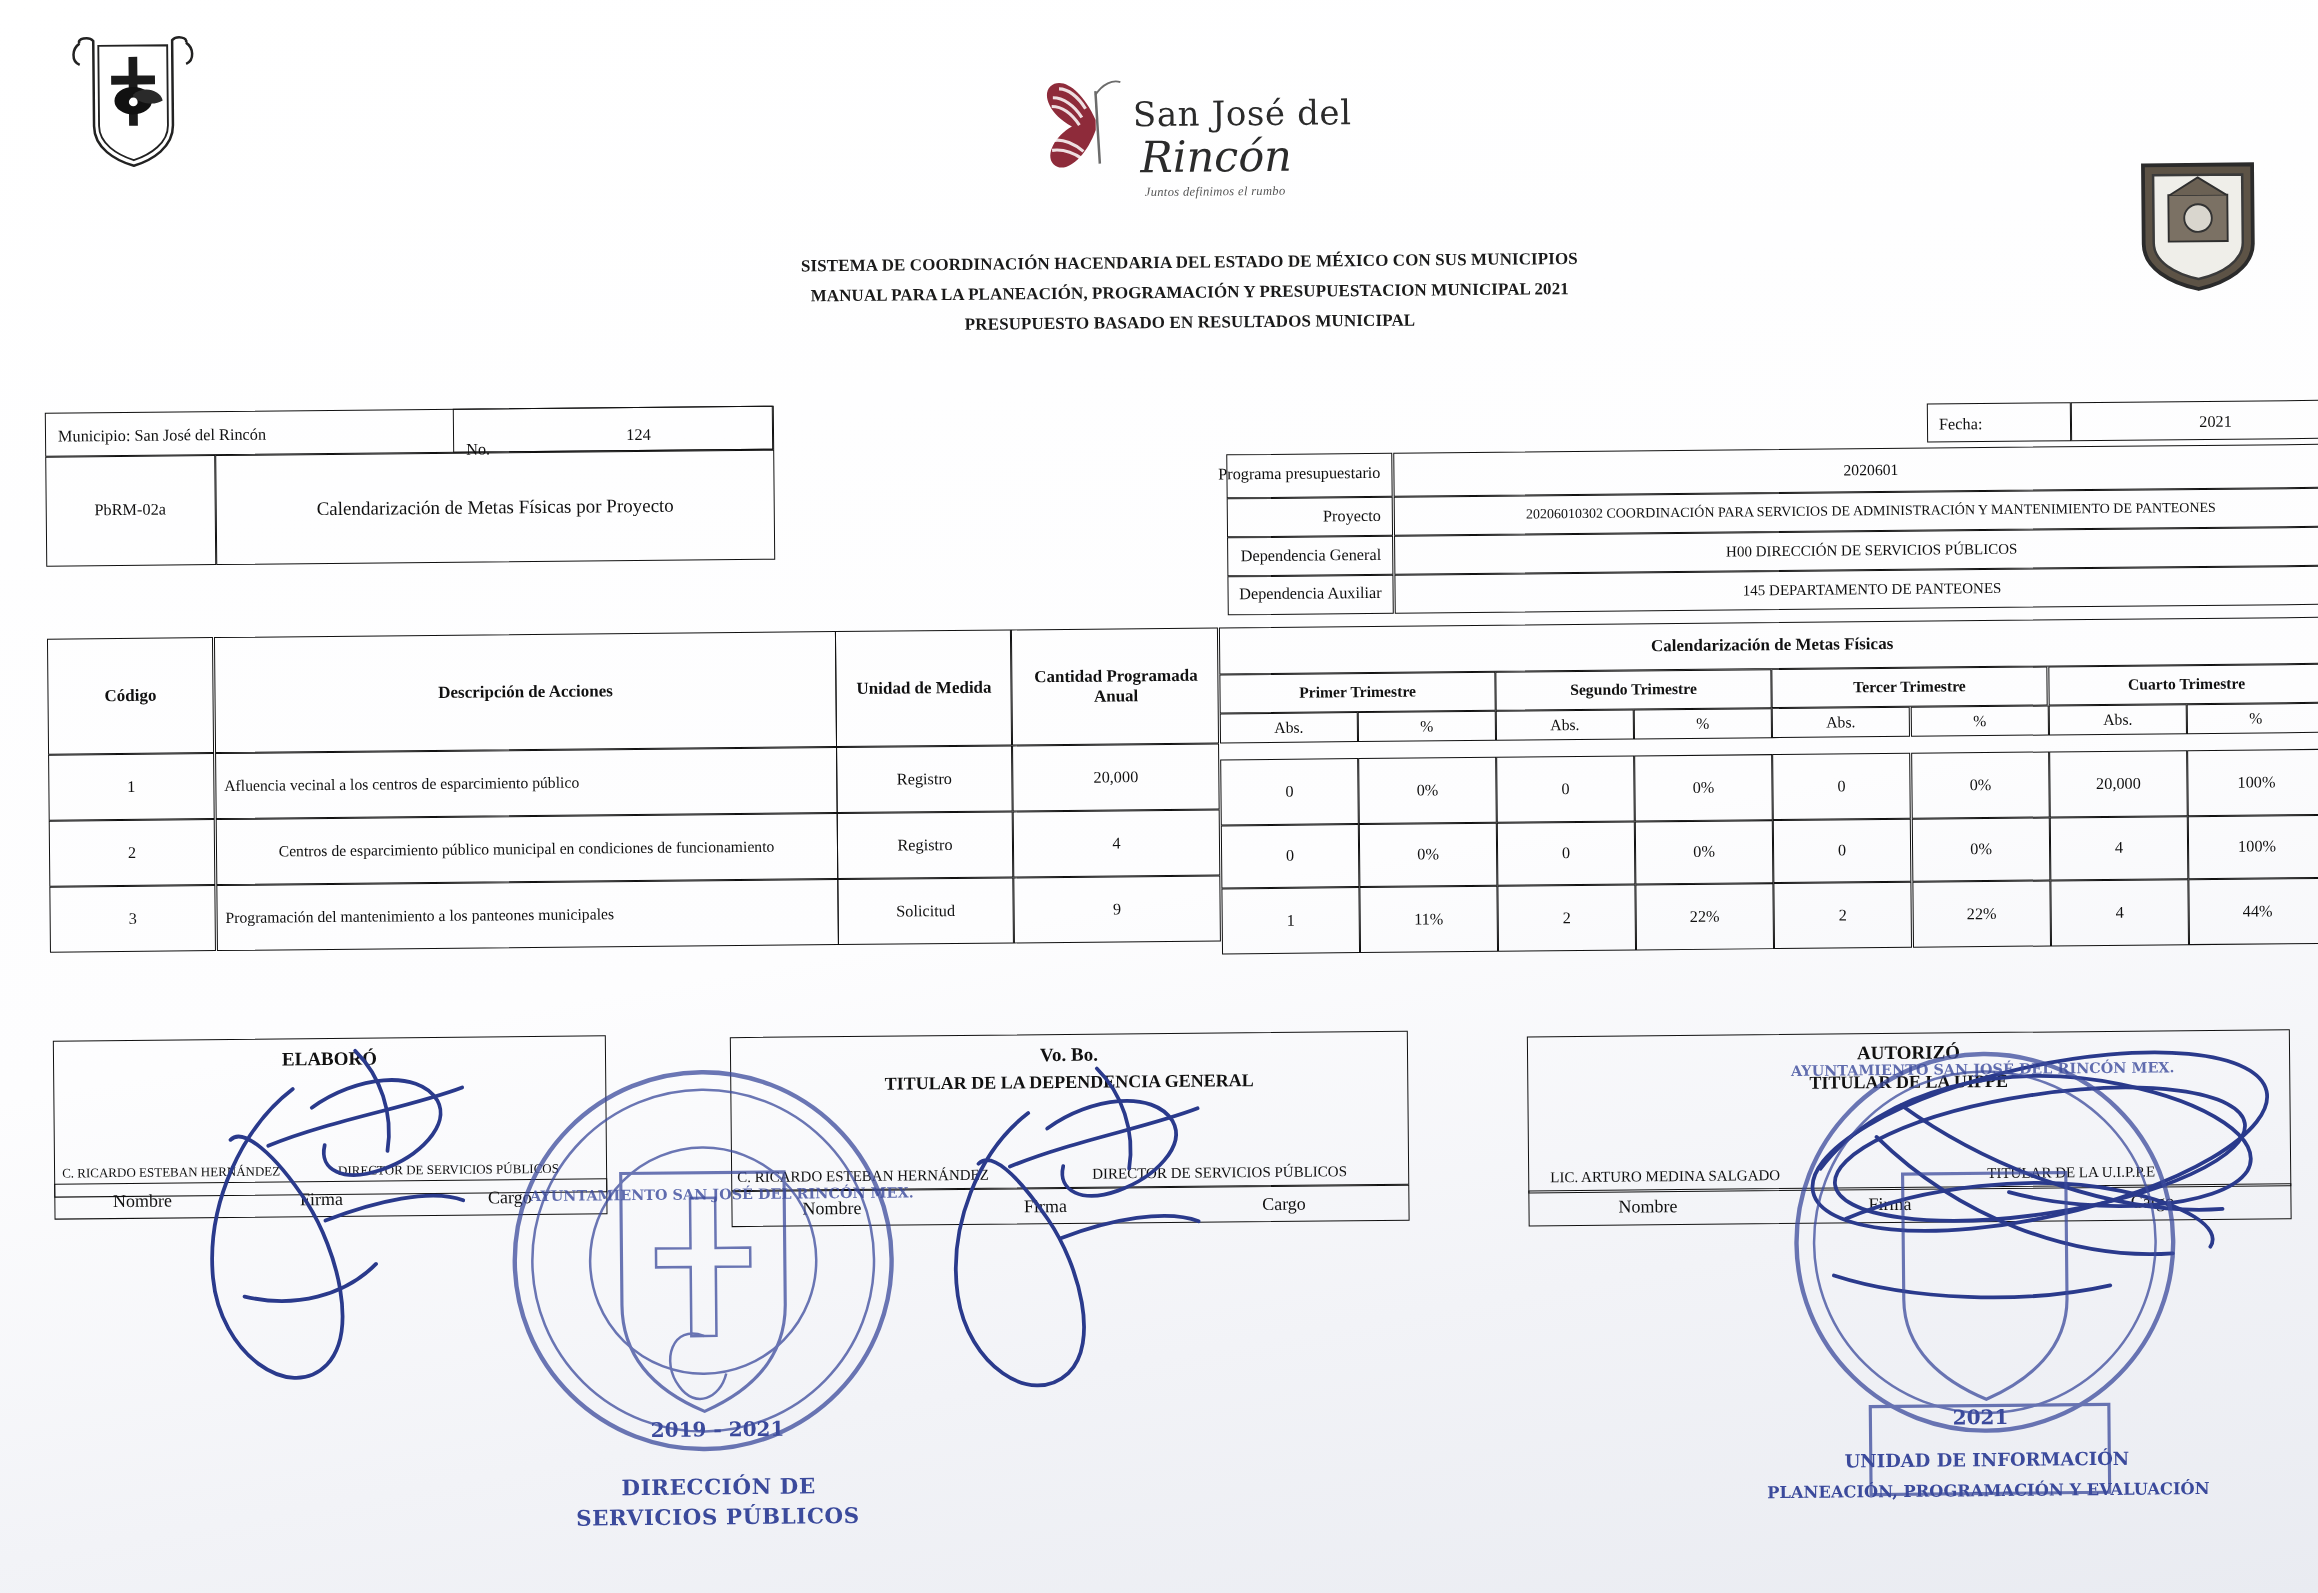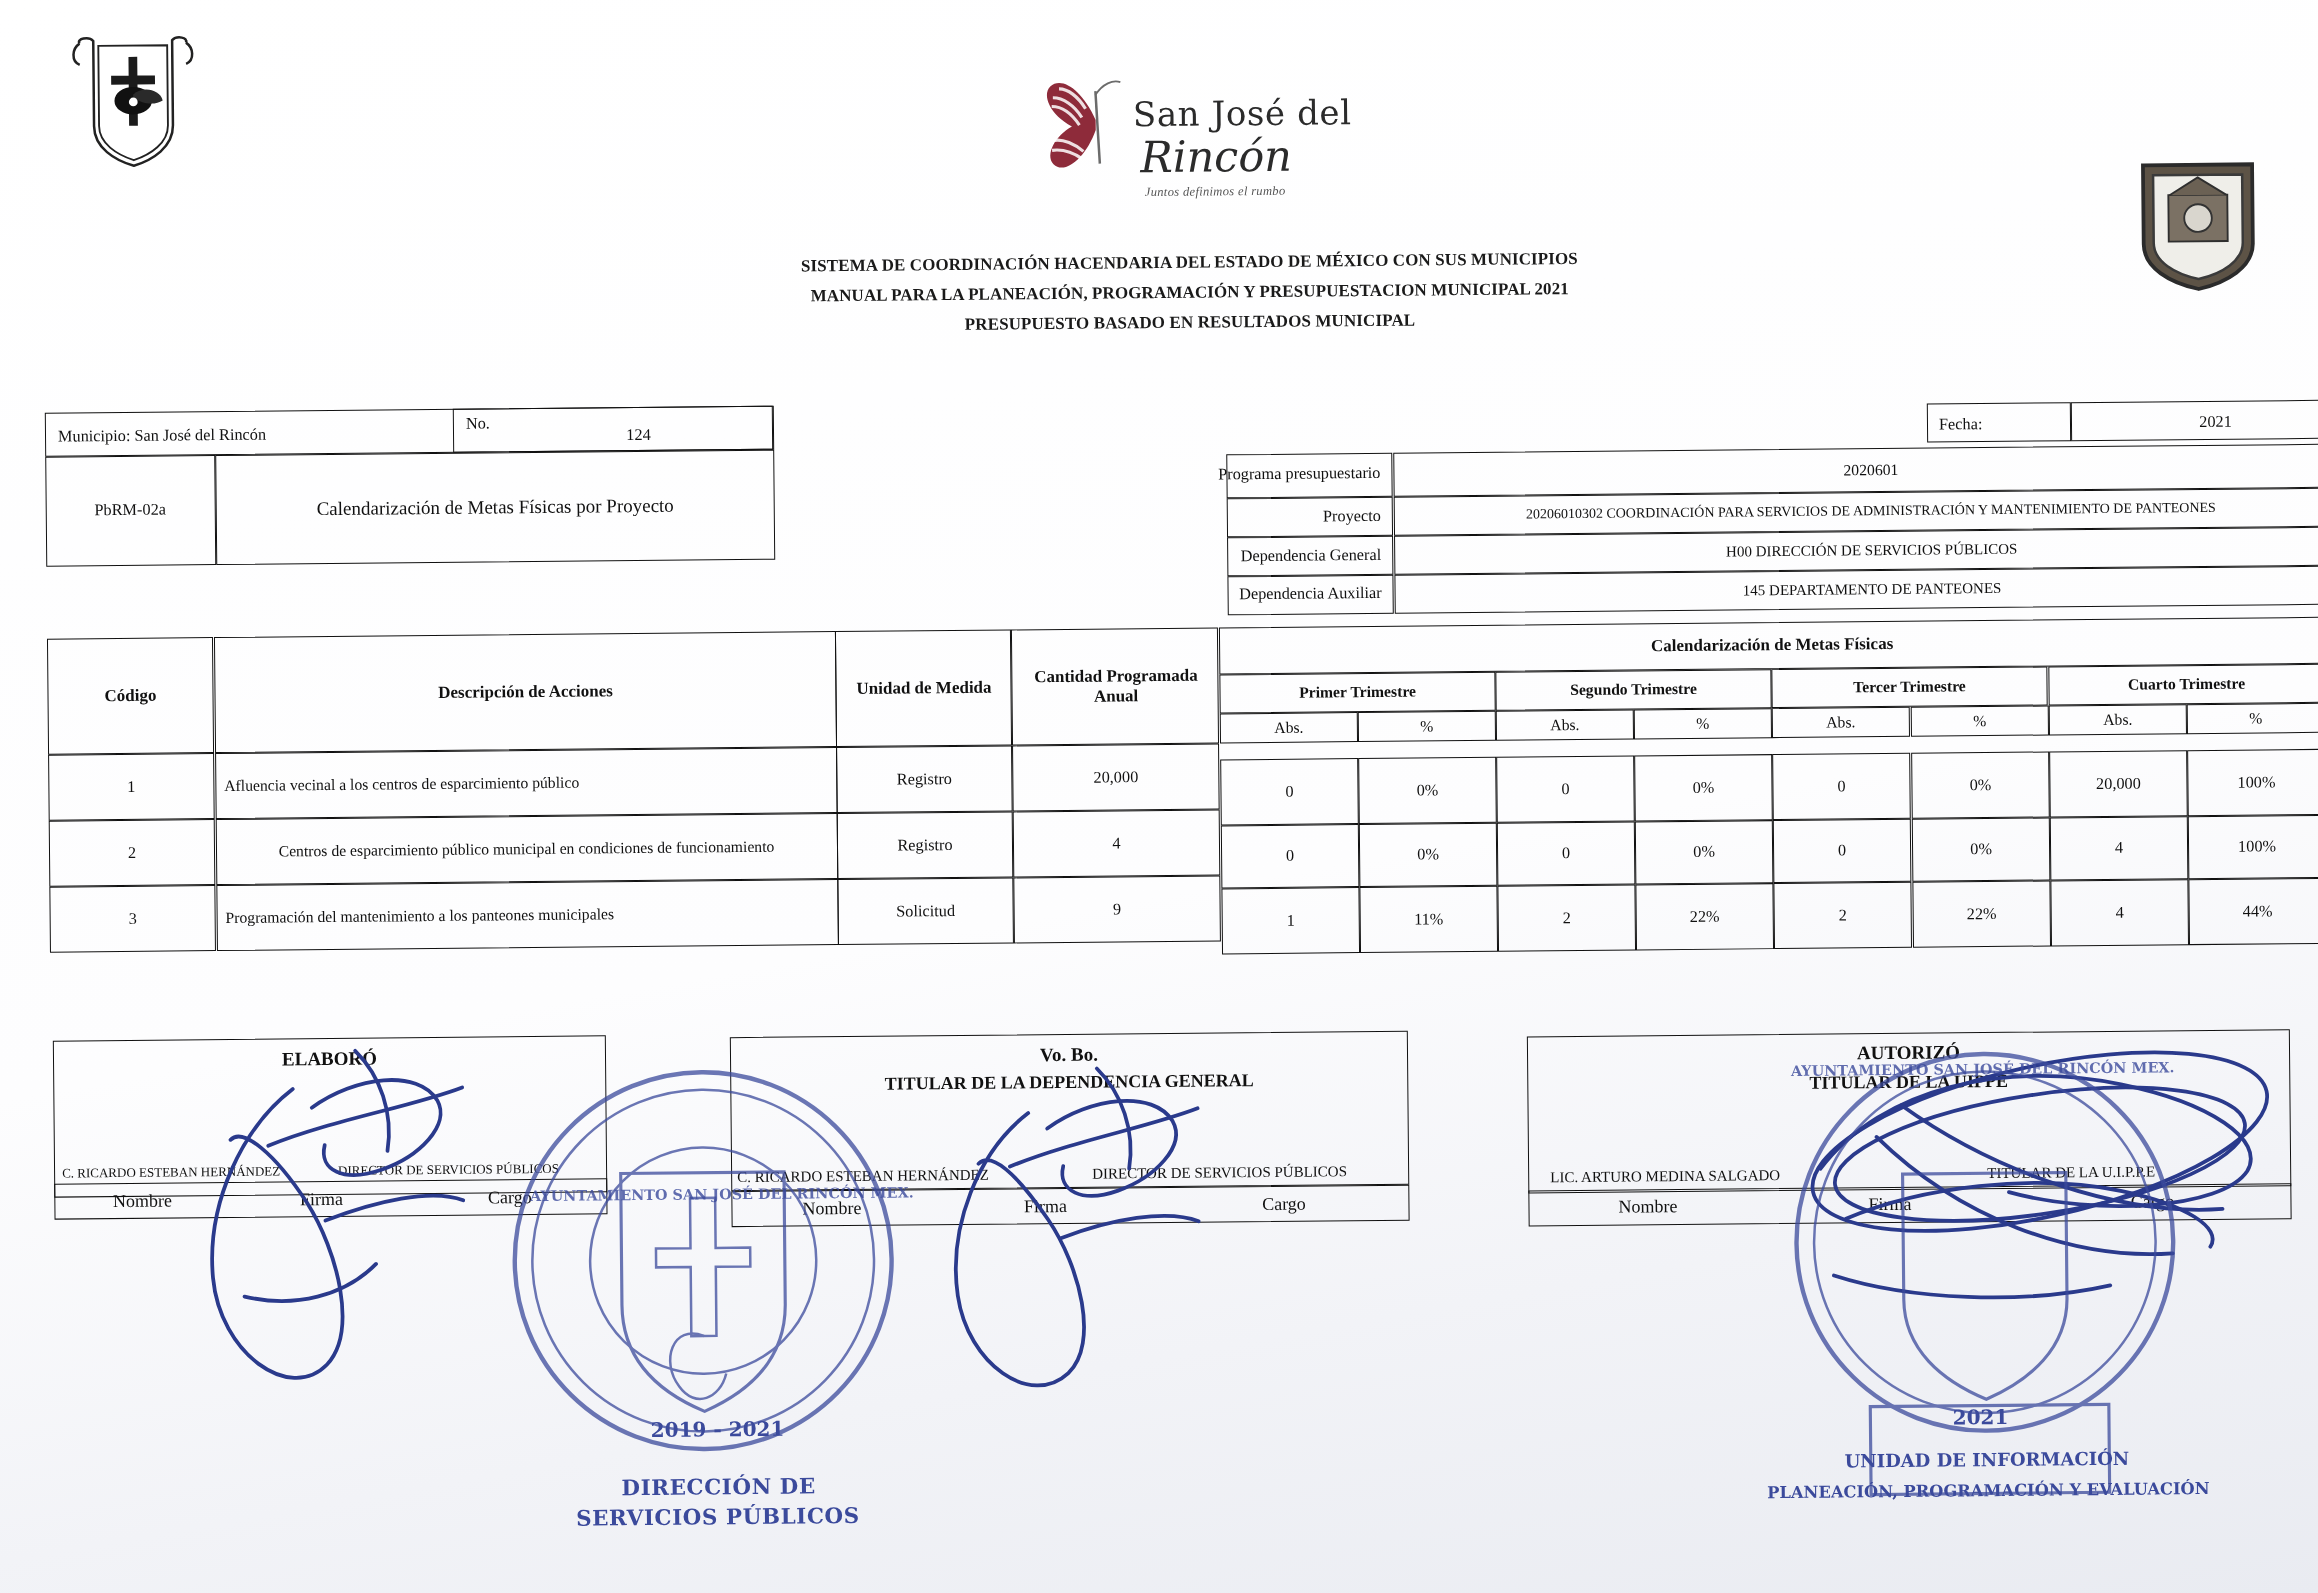--- a/index.html
+++ b/index.html
@@ -289,21 +289,21 @@
   <div class="title-block">
     <div class="title-line">SISTEMA DE COORDINACIÓN HACENDARIA DEL ESTADO DE MÉXICO CON SUS MUNICIPIOS</div>
     <div class="title-line">MANUAL PARA LA PLANEACIÓN, PROGRAMACIÓN Y PRESUPUESTACION MUNICIPAL 2021</div>
     <div class="title-line">PRESUPUESTO BASADO EN RESULTADOS MUNICIPAL</div>
   </div>
 
   <div class="box" id="muni-box"></div>
   <div class="cell-text" style="left:60px; top:416px;">Municipio: San José del Rincón</div>
 
   <div class="box" id="no-box"></div>
-  <div class="cell-text" style="left:468px; top:407px;">No.</div>
+  <div class="cell-text" style="left:468px; top:433px;">No.</div>
   <div class="cell-text ctr" style="left:584px; top:420px; width:113px;">124</div>
 
   <div class="box" id="code-box"></div>
   <div class="cell-text ctr" style="left:53px; top:490px; width:157px;">PbRM-02a</div>
 
   <div class="box" id="name-box"></div>
   <div class="cell-text ctr" style="left:223px; top:490px; width:547px; font-size:19px;">Calendarización de Metas Físicas por Proyecto</div>
 
   <div class="box" id="fecha-lbl-box"></div>
   <div class="cell-text" style="left:1941px; top:422px;">Fecha:</div>

